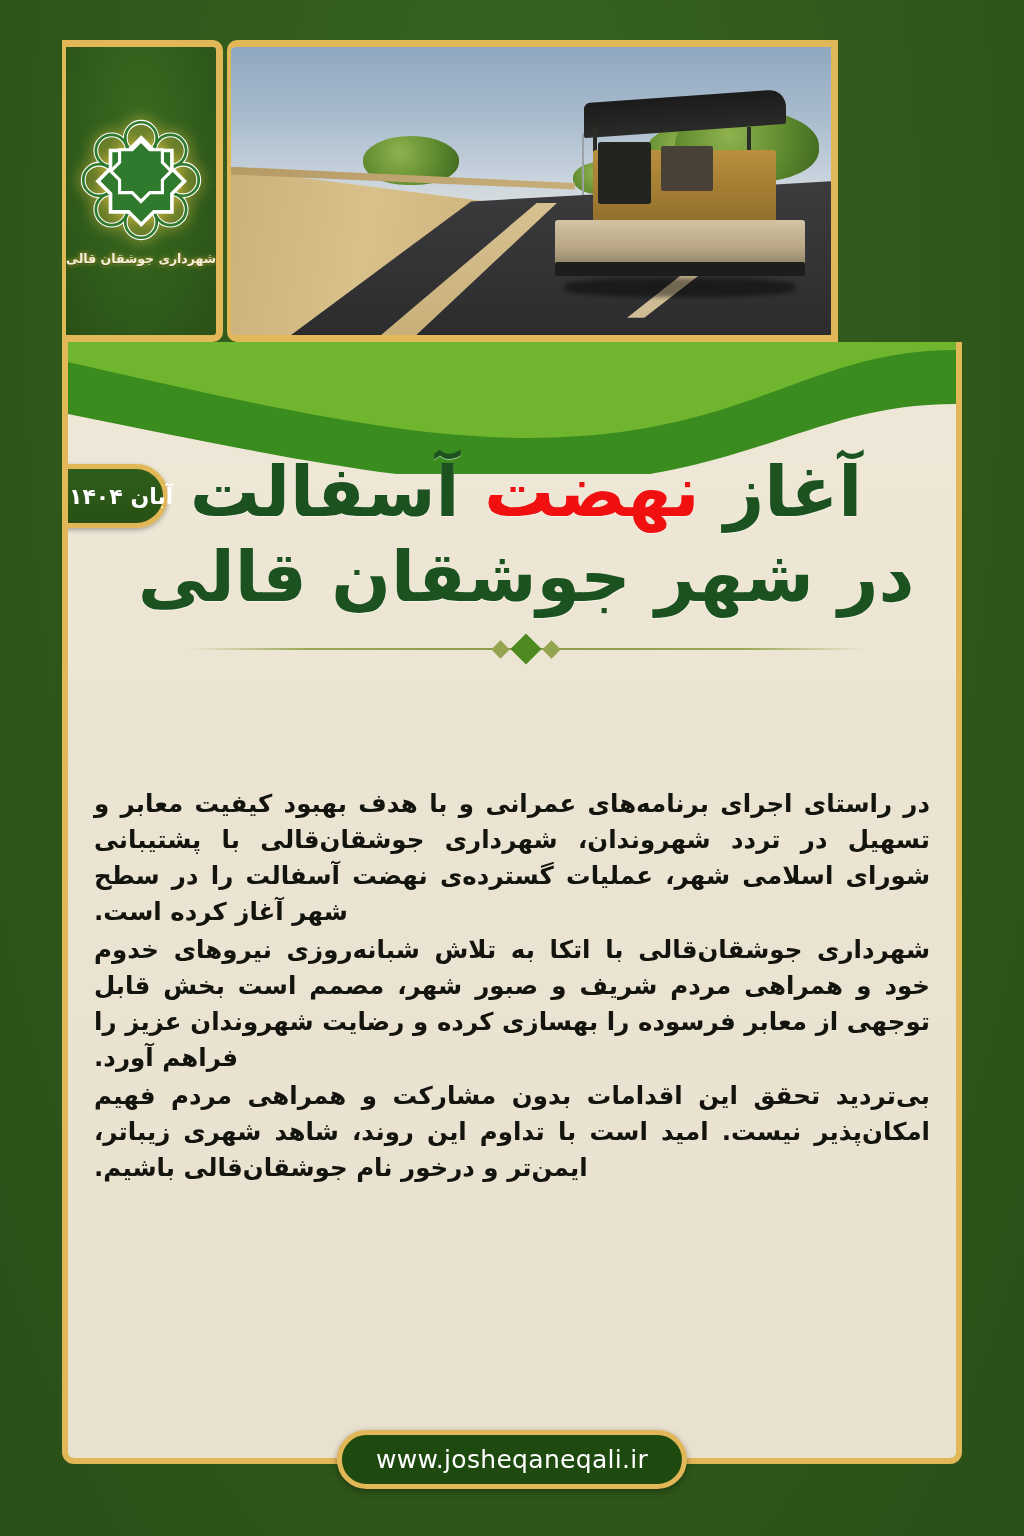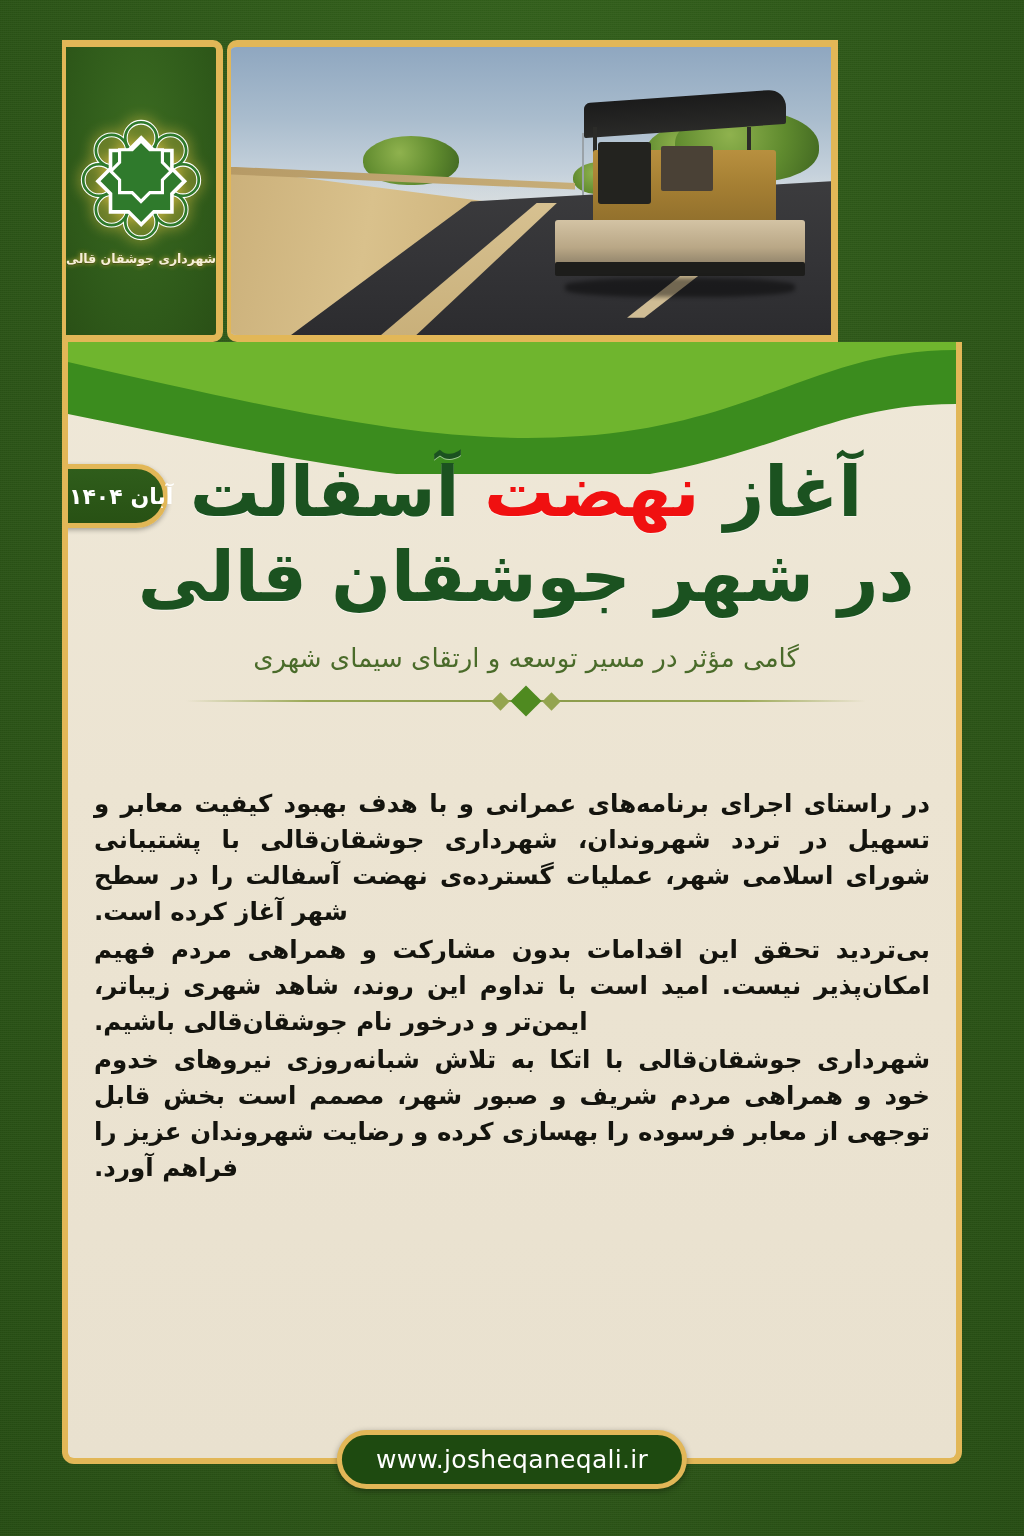--- a/index.html
+++ b/index.html
@@ -450,32 +450,31 @@
       </svg>
     </div>
 
     <div class="date-badge">
       <span>آبان ۱۴۰۴</span>
     </div>
 
     <div class="title-block">
       <div class="title-line line1"><span>آغاز </span><span class="hl">نهضت</span><span> آسفالت</span></div>
       <div class="title-line line2">در شهر  جوشقان قالی</div>
-      <div class="subtitle">گامی مؤثر در مسیر توسعه و ارتقای سیمای شهری</div>
       <div class="divider">
         <div class="rule"></div>
         <div class="dia left"></div>
         <div class="dia center"></div>
         <div class="dia right"></div>
       </div>
     </div>
 
     <div class="body-text">
       <p>در راستای اجرای برنامه‌های عمرانی و با هدف بهبود کیفیت معابر و تسهیل در تردد شهروندان، شهرداری جوشقان‌قالی با پشتیبانی شورای اسلامی شهر، عملیات گسترده‌ی نهضت آسفالت را در سطح شهر آغاز کرده است.</p>
+      <p>شهرداری جوشقان‌قالی با اتکا به تلاش شبانه‌روزی نیروهای خدوم خود و همراهی مردم شریف و صبور شهر، مصمم است بخش قابل توجهی از معابر فرسوده را بهسازی کرده و رضایت شهروندان عزیز را فراهم آورد.</p>
       <p>بی‌تردید تحقق این اقدامات بدون مشارکت و همراهی مردم فهیم امکان‌پذیر نیست. امید است با تداوم این روند، شاهد شهری زیباتر، ایمن‌تر و درخور نام جوشقان‌قالی باشیم.</p>
-      <p>شهرداری جوشقان‌قالی با اتکا به تلاش شبانه‌روزی نیروهای خدوم خود و همراهی مردم شریف و صبور شهر، مصمم است بخش قابل توجهی از معابر فرسوده را بهسازی کرده و رضایت شهروندان عزیز را فراهم آورد.</p>
     </div>
   </div>
 
   <div class="url-pill">
     <span>www.josheqaneqali.ir</span>
   </div>
 </div>
 
 </body></html>

